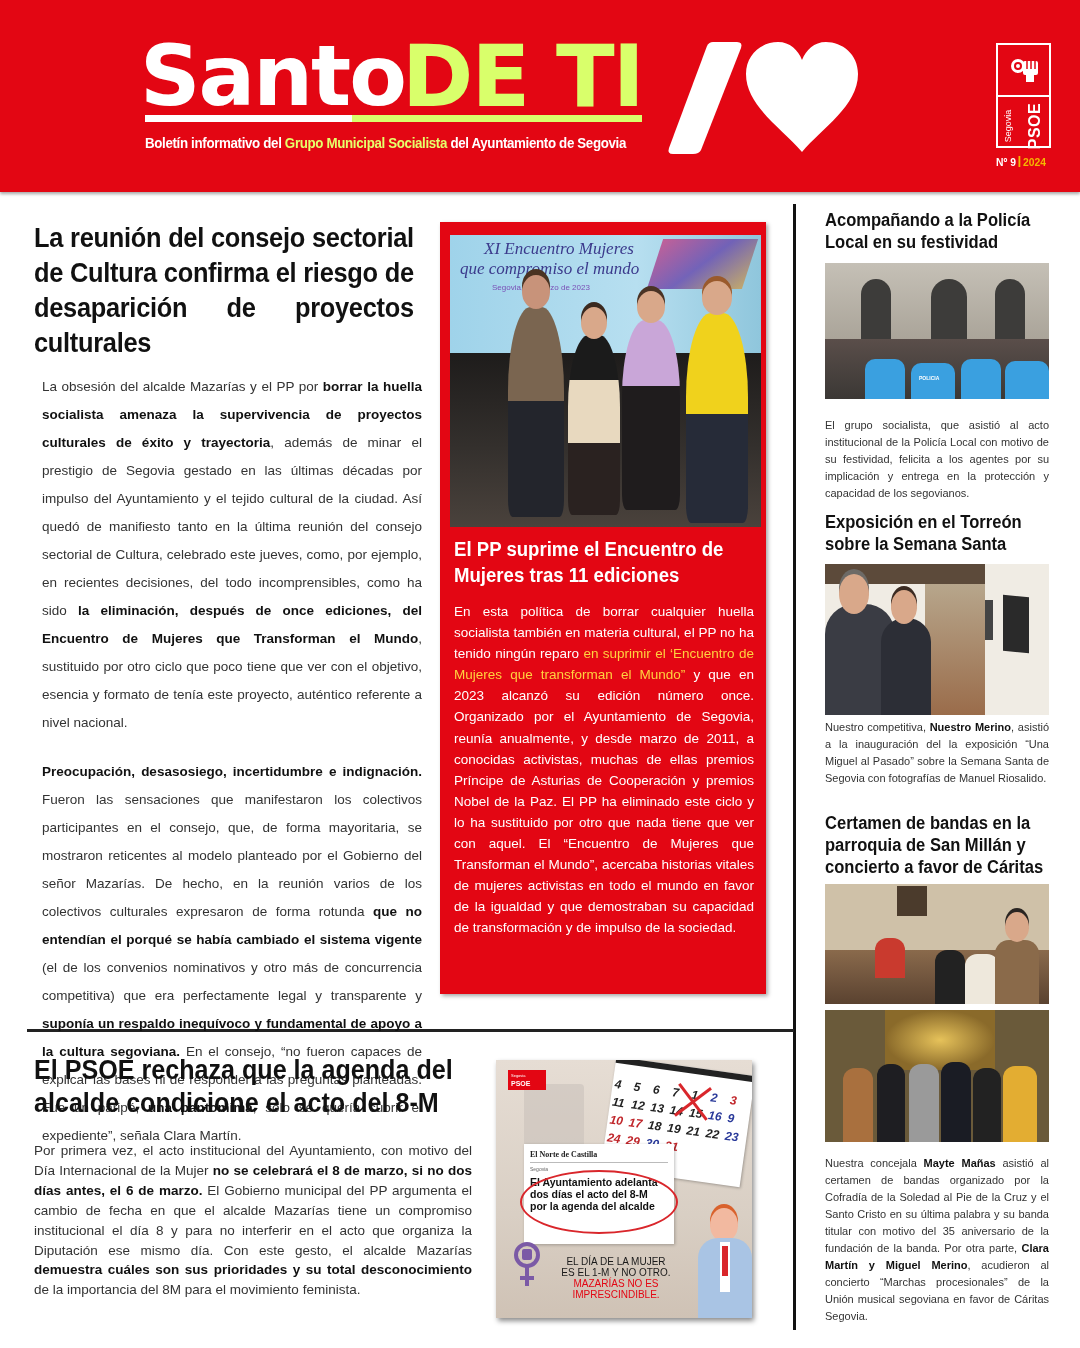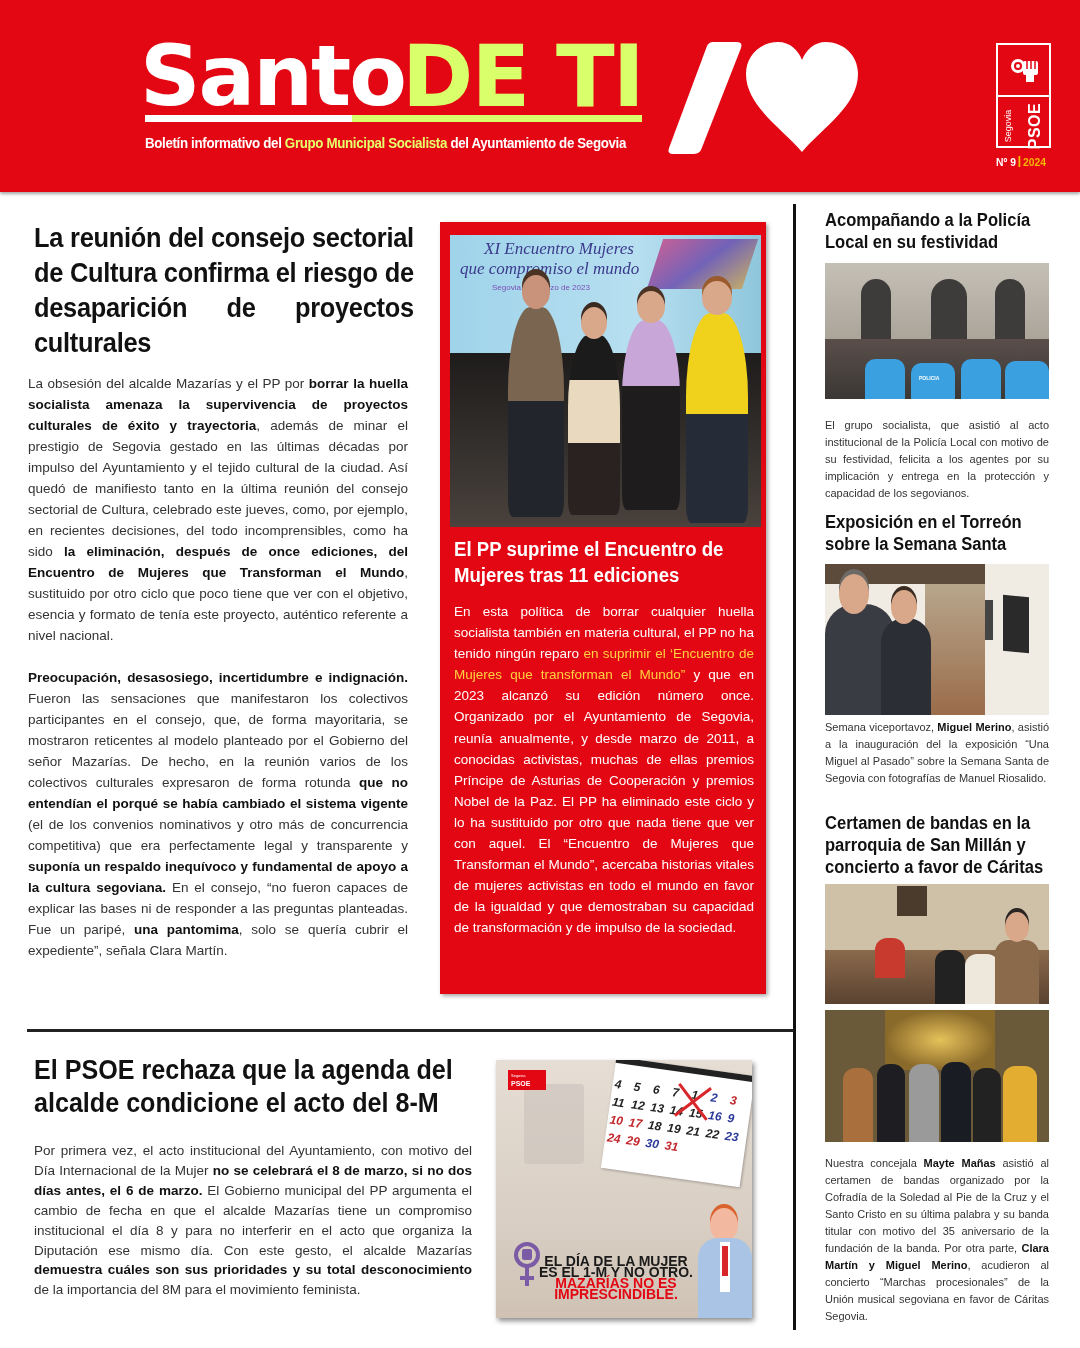--- a/index.html
+++ b/index.html
@@ -27,21 +27,21 @@
     .issue { position: absolute; left: 996px; top: 156px; font-size: 11.5px; font-weight: bold; color: #fff; white-space: nowrap; transform: scaleX(0.9); transform-origin: left; }
     .issue .bar { display: inline-block; width: 2px; height: 11px; background: #f5b800; vertical-align: -1px; margin: 0 3px; }
     .issue .yr { color: #f5b800; }
 
     
     .vline { position: absolute; left: 793px; top: 204px; width: 3px; height: 1126px; background: #111; }
     .hline { position: absolute; left: 27px; top: 1029px; width: 767px; height: 3px; background: #222; }
 
     
     .main-title { position: absolute; left: 34px; top: 221px; width: 380px; font-family: "Liberation Sans", sans-serif; font-weight: bold; font-size: 27px; line-height: 35px; color: #111; text-align: justify; text-align-last: left; letter-spacing: -0.3px; transform: scaleX(0.94); transform-origin: left top; width: 404px; }
-    .main-body { position: absolute; left: 28px; top: 373px; width: 380px; font-size: 13.5px; line-height: 21px; color: #333; text-align: justify; }
+    .main-body { position: absolute; left: 42px; top: 373px; width: 380px; font-size: 13.5px; line-height: 28px; color: #333; text-align: justify; }
     .main-body p { margin-bottom: 21px; }
     b { font-weight: bold; color: #111; }
 
     
     .redbox { position: absolute; left: 440px; top: 222px; width: 326px; height: 772px; background: #e30613; box-shadow: 2px 2px 4px rgba(0,0,0,0.35); }
     .photo { position: absolute; overflow: hidden; }
     .redbox .photo { left: 10px; top: 13px; width: 311px; height: 292px; background: linear-gradient(180deg, #8ecde6 0%, #a6d8ec 38%, #2a2a2a 40%, #3a3530 100%); }
     .redbox-title { position: absolute; left: 14px; top: 314px; width: 305px; font-weight: bold; font-size: 20px; line-height: 26px; color: #ffffff; transform: scaleX(0.93); transform-origin: left top; width: 328px; }
     .redbox-body { position: absolute; left: 14px; top: 379px; width: 300px; font-size: 13.5px; line-height: 21.1px; color: #ffffff; text-align: justify; }
     .redbox-body .hl { color: #ffd23f; }
@@ -173,28 +173,35 @@
           <span style="color: rgb(192, 38, 43);">29</span>
           <span style="color: rgb(42, 58, 154);">30</span>
           <span style="color: rgb(192, 38, 43);">31</span>
         </div>
       <svg style="position:absolute;left:64px;top:16px;" width="36" height="36" viewBox="0 0 36 36">
           <line x1="2" y1="2" x2="34" y2="34" stroke="#d9262b" stroke-width="3"></line>
           <line x1="34" y1="2" x2="2" y2="34" stroke="#d9262b" stroke-width="3"></line>
         </svg>
     </div>
 
+    <div style="position:absolute;left:28px;top:84px;width:150px;height:100px;background:#fff;box-shadow:1px 1px 3px rgba(0,0,0,0.25);">
+      <div style="position:absolute;left:6px;top:6px;font-family:'Liberation Serif',serif;font-size:8px;font-weight:bold;color:#222;">El Norte de Castilla</div>
+      <div style="position:absolute;left:6px;top:18px;width:138px;height:1px;background:#bbb;"></div>
+      <div style="position:absolute;left:6px;top:22px;font-size:5px;color:#666;">Segovia</div>
+      <div style="position:absolute;left:6px;top:32px;width:136px;font-size:10.5px;font-weight:bold;line-height:12px;color:#111;">El Ayuntamiento adelanta dos días el acto del 8-M por la agenda del alcalde</div>
+      <div style="position:absolute;left:-4px;top:26px;width:158px;height:64px;border:2px solid #d9262b;border-radius:50%;"></div>
+    </div>
 
     <svg style="position:absolute;left:18px;top:182px;" width="26" height="46" viewBox="0 0 26 46">
         <circle cx="13" cy="13" r="11" fill="none" stroke="#7b5aa6" stroke-width="4"></circle>
         <rect x="8" y="7" width="10" height="11" rx="2" fill="#7b5aa6"></rect>
         <line x1="13" y1="24" x2="13" y2="44" stroke="#7b5aa6" stroke-width="4"></line>
         <line x1="6" y1="36" x2="20" y2="36" stroke="#7b5aa6" stroke-width="4"></line>
       </svg>
-    <div style="position:absolute;left:34px;top:196px;width:172px;text-align:center;font-size:14px;font-weight:bold;line-height:11px;color:#1a1a1a;">
+    <div style="position:absolute;left:34px;top:196px;width:172px;text-align:center;font-size:10px;font-weight:normal;line-height:11px;color:#1a1a1a;">
       <div>EL DÍA DE LA MUJER</div>
       <div>ES EL 1-M Y NO OTRO.</div>
       <div style="color:#e30613;">MAZARÍAS NO ES IMPRESCINDIBLE.</div>
     </div>
 
     <div style="position:absolute;left:200px;top:148px;width:56px;height:110px;">
       <div style="position:absolute;left:14px;top:0;width:28px;height:34px;border-radius:50%;background:#f2b9a0;box-shadow:0 -4px 0 #d9622d;"></div>
       <div style="position:absolute;left:2px;top:30px;width:54px;height:80px;background:#a9c4e4;border-radius:20px 20px 0 0;"></div>
       <div style="position:absolute;left:24px;top:34px;width:10px;height:50px;background:#fff;"></div>
       <div style="position:absolute;left:26px;top:38px;width:6px;height:30px;background:#d9262b;"></div>
@@ -223,21 +230,21 @@
   <div class="side-photo photo" style="top:564px;height:151px;background:#f0ece4;">
     <div style="position:absolute;left:0;top:0;width:160px;height:20px;background:#5c4a3a;"></div>
     <div style="position:absolute;left:100px;top:20px;width:60px;height:131px;background:linear-gradient(180deg,#b7a68c,#9a6c4a);"></div>
     <div style="position:absolute;left:178px;top:32px;width:26px;height:56px;background:#2a2a2a;transform:skewY(6deg);"></div>
     <div style="position:absolute;left:160px;top:36px;width:8px;height:40px;background:#444;"></div>
     <div style="position:absolute;left:0;top:40px;width:70px;height:111px;background:#3a3c44;border-radius:30px 30px 0 0;"></div>
     <div class="head" style="left:14px;top:10px;width:30px;height:40px;box-shadow:0 -5px 0 #6d6a66;"></div>
     <div style="position:absolute;left:56px;top:54px;width:50px;height:97px;background:#2c2e36;border-radius:24px 24px 0 0;"></div>
     <div class="head" style="left:66px;top:26px;width:26px;height:34px;box-shadow:0 -4px 0 #3b2b22;"></div>
   </div>
-  <p class="side-body" style="top:719px;"><span>Semana viceportavoz, </span><b>Miguel Merino</b><span>, asistió a la inauguración del la exposición “Una Miguel al Pasado” sobre la Semana Santa de Segovia con fotografías de Manuel Riosalido.</span></p>
+  <p class="side-body" style="top:719px;"><span>Nuestro competitiva, </span><b>Nuestro Merino</b><span>, asistió a la inauguración del la exposición “Una Miguel al Pasado” sobre la Semana Santa de Segovia con fotografías de Manuel Riosalido.</span></p>
 
   <h3 class="side-title" style="top:812px;">Certamen de bandas en la parroquia de San Millán y concierto a favor de Cáritas</h3>
   <div class="side-photo photo" style="top:884px;height:120px;background:#cfc1a8;">
     <div style="position:absolute;left:72px;top:2px;width:30px;height:30px;background:#4b3b2c;"></div>
     <div style="position:absolute;left:0;top:66px;width:224px;height:54px;background:linear-gradient(180deg,#8a6a4c,#5a4230);"></div>
     <div style="position:absolute;left:50px;top:54px;width:30px;height:40px;background:#c93a2e;border-radius:12px 12px 0 0;"></div>
     <div style="position:absolute;left:110px;top:66px;width:30px;height:54px;background:#222;border-radius:12px 12px 0 0;"></div>
     <div style="position:absolute;left:140px;top:70px;width:34px;height:50px;background:#eee8dc;border-radius:12px 12px 0 0;"></div>
     <div style="position:absolute;left:170px;top:56px;width:44px;height:64px;background:#8a6a4a;border-radius:14px 14px 0 0;"></div>
     <div class="head" style="left:180px;top:28px;width:24px;height:30px;box-shadow:0 -4px 0 #2a2522;"></div>

